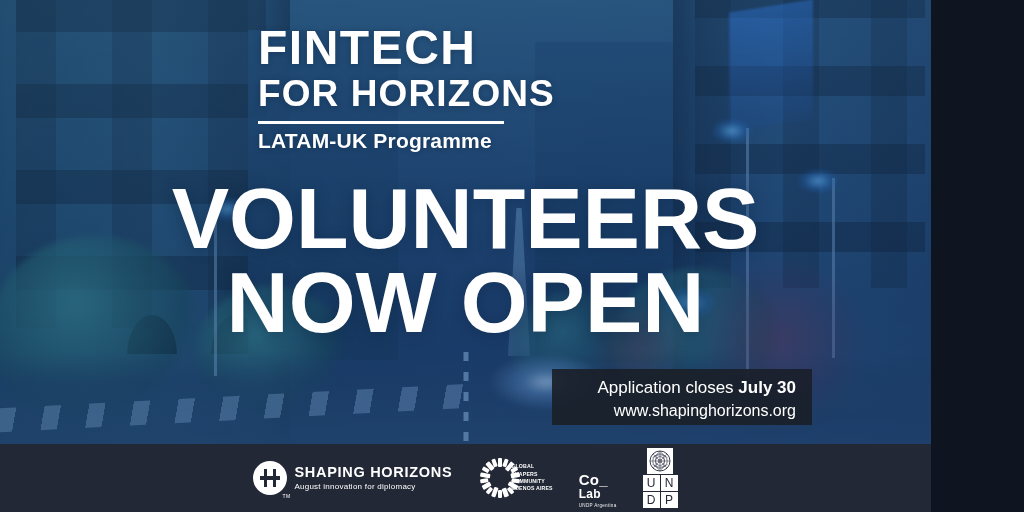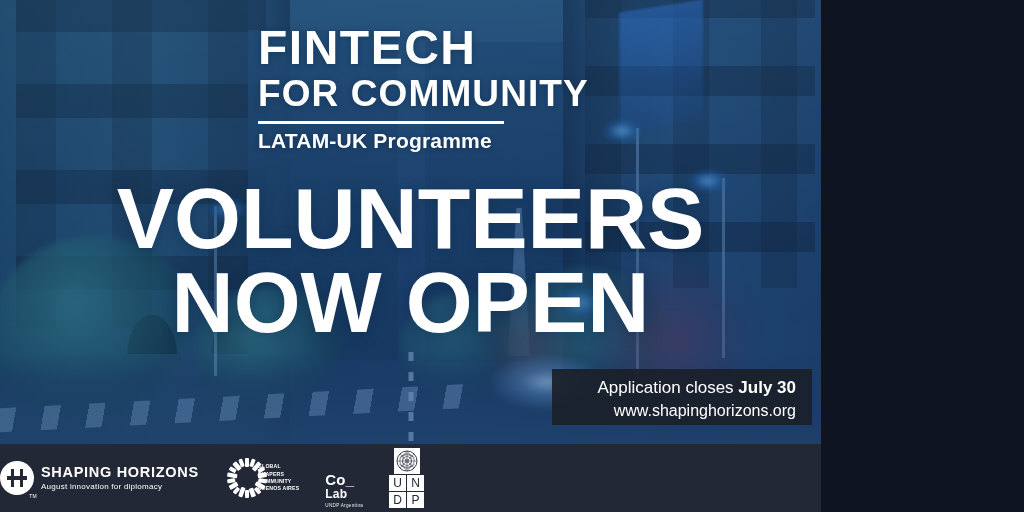--- a/index.html
+++ b/index.html
@@ -6,21 +6,21 @@
     margin: 0;
     padding: 0;
     background: #0e1420;
   }
   body {
     font-family: "Liberation Sans", sans-serif;
   }
 
   #banner {
     position: relative;
-    width: 821px;
+    width: 931px;
     height: 512px;
     overflow: hidden;
     background: #2d5f86;
   }
 
   
   .photo {
     position: absolute;
     inset: 0;
     overflow: hidden;
@@ -291,20 +291,21 @@
   }
 
   
   .footer {
     position: absolute;
     left: 0; right: 0; bottom: 0;
     height: 68px;
     background: #232836;
     display: flex;
     align-items: center;
+    justify-content: center;
     gap: 26px;
   }
 
   .logo { display: flex; align-items: center; }
 
   
   .sh-mark {
     width: 34px; height: 34px;
     border-radius: 50%;
     background: #ffffff;
@@ -444,21 +445,21 @@
     <div class="ph-lampglow g4"></div>
     <div class="ph-red"></div>
     <div class="ph-red2"></div>
     <div class="ph-flare"></div>
     <div class="ph-tint"></div>
     <div class="ph-lift"></div>
   </div>
 
   <div class="kicker">
     <div class="kicker-l1">FINTECH</div>
-    <div class="kicker-l2">FOR COMMUNITY</div>
+    <div class="kicker-l2">FOR HORIZONS</div>
     <div class="kicker-rule"></div>
     <div class="kicker-l3">LATAM-UK Programme</div>
   </div>
 
   <div class="headline">
     <div class="headline-line">VOLUNTEERS</div>
     <div class="headline-line">NOW OPEN</div>
   </div>
 
   <div class="callout">

